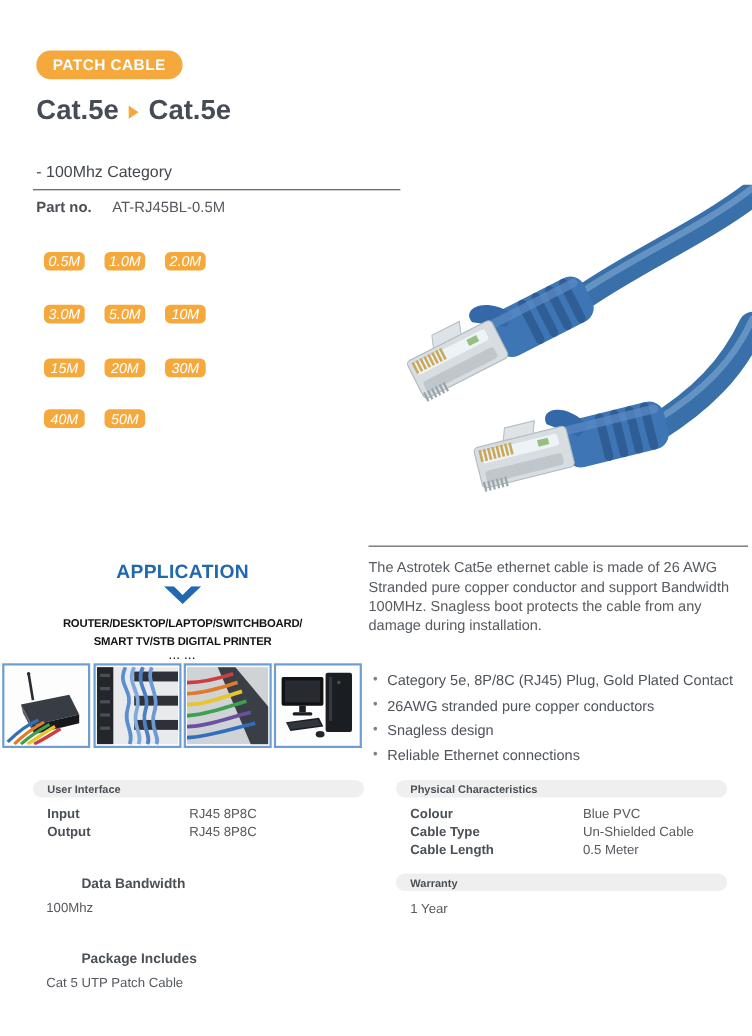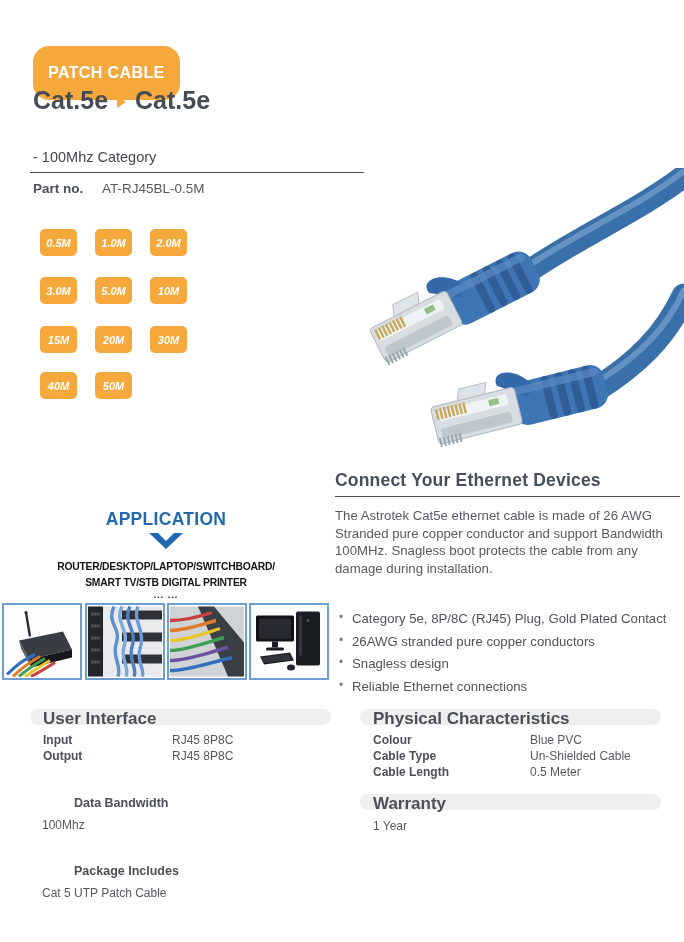--- a/index.html
+++ b/index.html
@@ -1,37 +1,37 @@
 <!DOCTYPE html>
 <html><head>
 <meta charset="utf-8">
 <style>
   * { margin:0; padding:0; box-sizing:border-box; }
   body { background:#ffffff; font-family:"Liberation Sans", sans-serif; }
   .sheet { position:relative; width:684px; height:942px; background:#fff; overflow:hidden; }
 
   
   .badge-pill { position:absolute; left:33px; top:46px; background:#F5A93D; color:#fff;
-    font-weight:bold; font-size:16px; letter-spacing:.4px; padding:18px 15px; border-radius:16px; }
+    font-weight:bold; font-size:14px; letter-spacing:.4px; padding:5px 15px; border-radius:16px; }
 
   
   .title-row { position:absolute; left:33px; top:86px; display:flex; align-items:center; gap:9px;
     font-size:25px; font-weight:bold; color:#464C55; }
   .tri-right { width:0; height:0; border-left:9px solid #F5A93D; border-top:6px solid transparent;
     border-bottom:6px solid transparent; margin-top:3px; }
   .subtitle { position:absolute; left:33px; top:118px; font-size:22px; color:#5D6369; }
   .bandwidth { position:absolute; left:33px; top:149px; font-size:14.5px; color:#43484E; }
   .hr-top { position:absolute; left:30px; top:172px; width:334px; border-top:1px solid #4A4F55; }
   .part-row { position:absolute; left:33px; top:181px; font-size:13.5px; color:#4A4F55; }
   .part-row .lbl { font-weight:bold; }
   .part-row .val { margin-left:15px; color:#55595E; }
 
   
-  .len-badge { position:absolute; width:37px; height:27px; background:#F5A93D; border-radius:5px;
-    color:#fff; font-size:11px; font-weight:bold; font-style:italic; display:flex;
+  .len-badge { position:absolute; width:37px; height:17px; background:#F5A93D; border-radius:5px;
+    color:#fff; font-size:13px; font-weight:normal; font-style:italic; display:flex;
     align-items:center; justify-content:center; }
 
   
   .photo { position:absolute; left:345px; top:168px; width:339px; height:296px; }
 
   
   .connect-heading { position:absolute; left:335px; top:470px; font-size:17.5px; font-weight:bold;
     color:#474F58; letter-spacing:.2px; }
   .hr-connect { position:absolute; left:335px; top:496px; width:345px; border-top:1px solid #4A4F55; }
   .description { position:absolute; left:335px; top:507px; width:349px; font-size:13.2px;
@@ -48,21 +48,21 @@
   .app-line2 { margin-top:5px; font-size:10.3px; font-weight:bold; color:#141414; letter-spacing:-.2px; }
   .app-dots { margin-top:2px; font-size:9px; font-weight:bold; color:#141414; letter-spacing:1px; }
 
   
   .app-img { position:absolute; top:603px; width:80px; height:77px; border:2px solid #6D9DD1;
     background:#fff; padding:1px; }
   .app-img svg { width:100%; height:100%; display:block; }
 
   
   .pill-header { position:absolute; width:301px; height:16px; background:#EFEFEF; border-radius:10px;
-    font-size:17px; font-weight:bold; color:#4A5056; line-height:20px; padding-left:13px; }
+    font-size:10px; font-weight:bold; color:#4A5056; line-height:20px; padding-left:13px; }
   .spec-label { position:absolute; font-size:12px; font-weight:bold; color:#4A5056; }
   .spec-value { position:absolute; font-size:12px; color:#55595E; }
   .section-title { position:absolute; font-size:12.5px; font-weight:bold; color:#4A5056;margin-left:32px; }
 </style>
 </head>
 <body>
 
 <div class="sheet">
 
   <div class="badge-pill">PATCH CABLE</div>
@@ -131,21 +131,20 @@
       <path d="M184,103 C235,68 295,42 339,8" stroke="#3A70A9" stroke-width="23" fill="none" stroke-linecap="round"></path>
       <path d="M186,96  C238,62 297,36 339,3" stroke="#6F9CC9" stroke-width="6" fill="none" stroke-linecap="round" opacity="0.8"></path>
 
       <path d="M250,222 C292,196 320,168 339,128" stroke="#3A70A9" stroke-width="25" fill="none" stroke-linecap="round"></path>
       <path d="M252,214 C294,188 322,160 339,122" stroke="#6F9CC9" stroke-width="6" fill="none" stroke-linecap="round" opacity="0.8"></path>
       <use href="#rj45plug" transform="translate(88,150) rotate(-27)"></use>
       <use href="#rj45plug" transform="translate(150,243) rotate(-14)"></use>
     </svg>
   </div>
 
-  <div class="connect-heading">Connect Your Ethernet Devices</div>
   <div class="hr-connect"></div>
   <div class="description">The Astrotek Cat5e ethernet cable is made of 26 AWG Stranded pure copper conductor and support Bandwidth 100MHz.  Snagless boot protects the cable from any damage during installation.</div>
   <ul class="bullets">
     <li>Category 5e, 8P/8C (RJ45) Plug, Gold Plated Contact</li>
     <li>26AWG stranded pure copper conductors</li>
     <li>Snagless design</li>
     <li>Reliable Ethernet connections</li>
   </ul>
 
   <div class="app-block">

